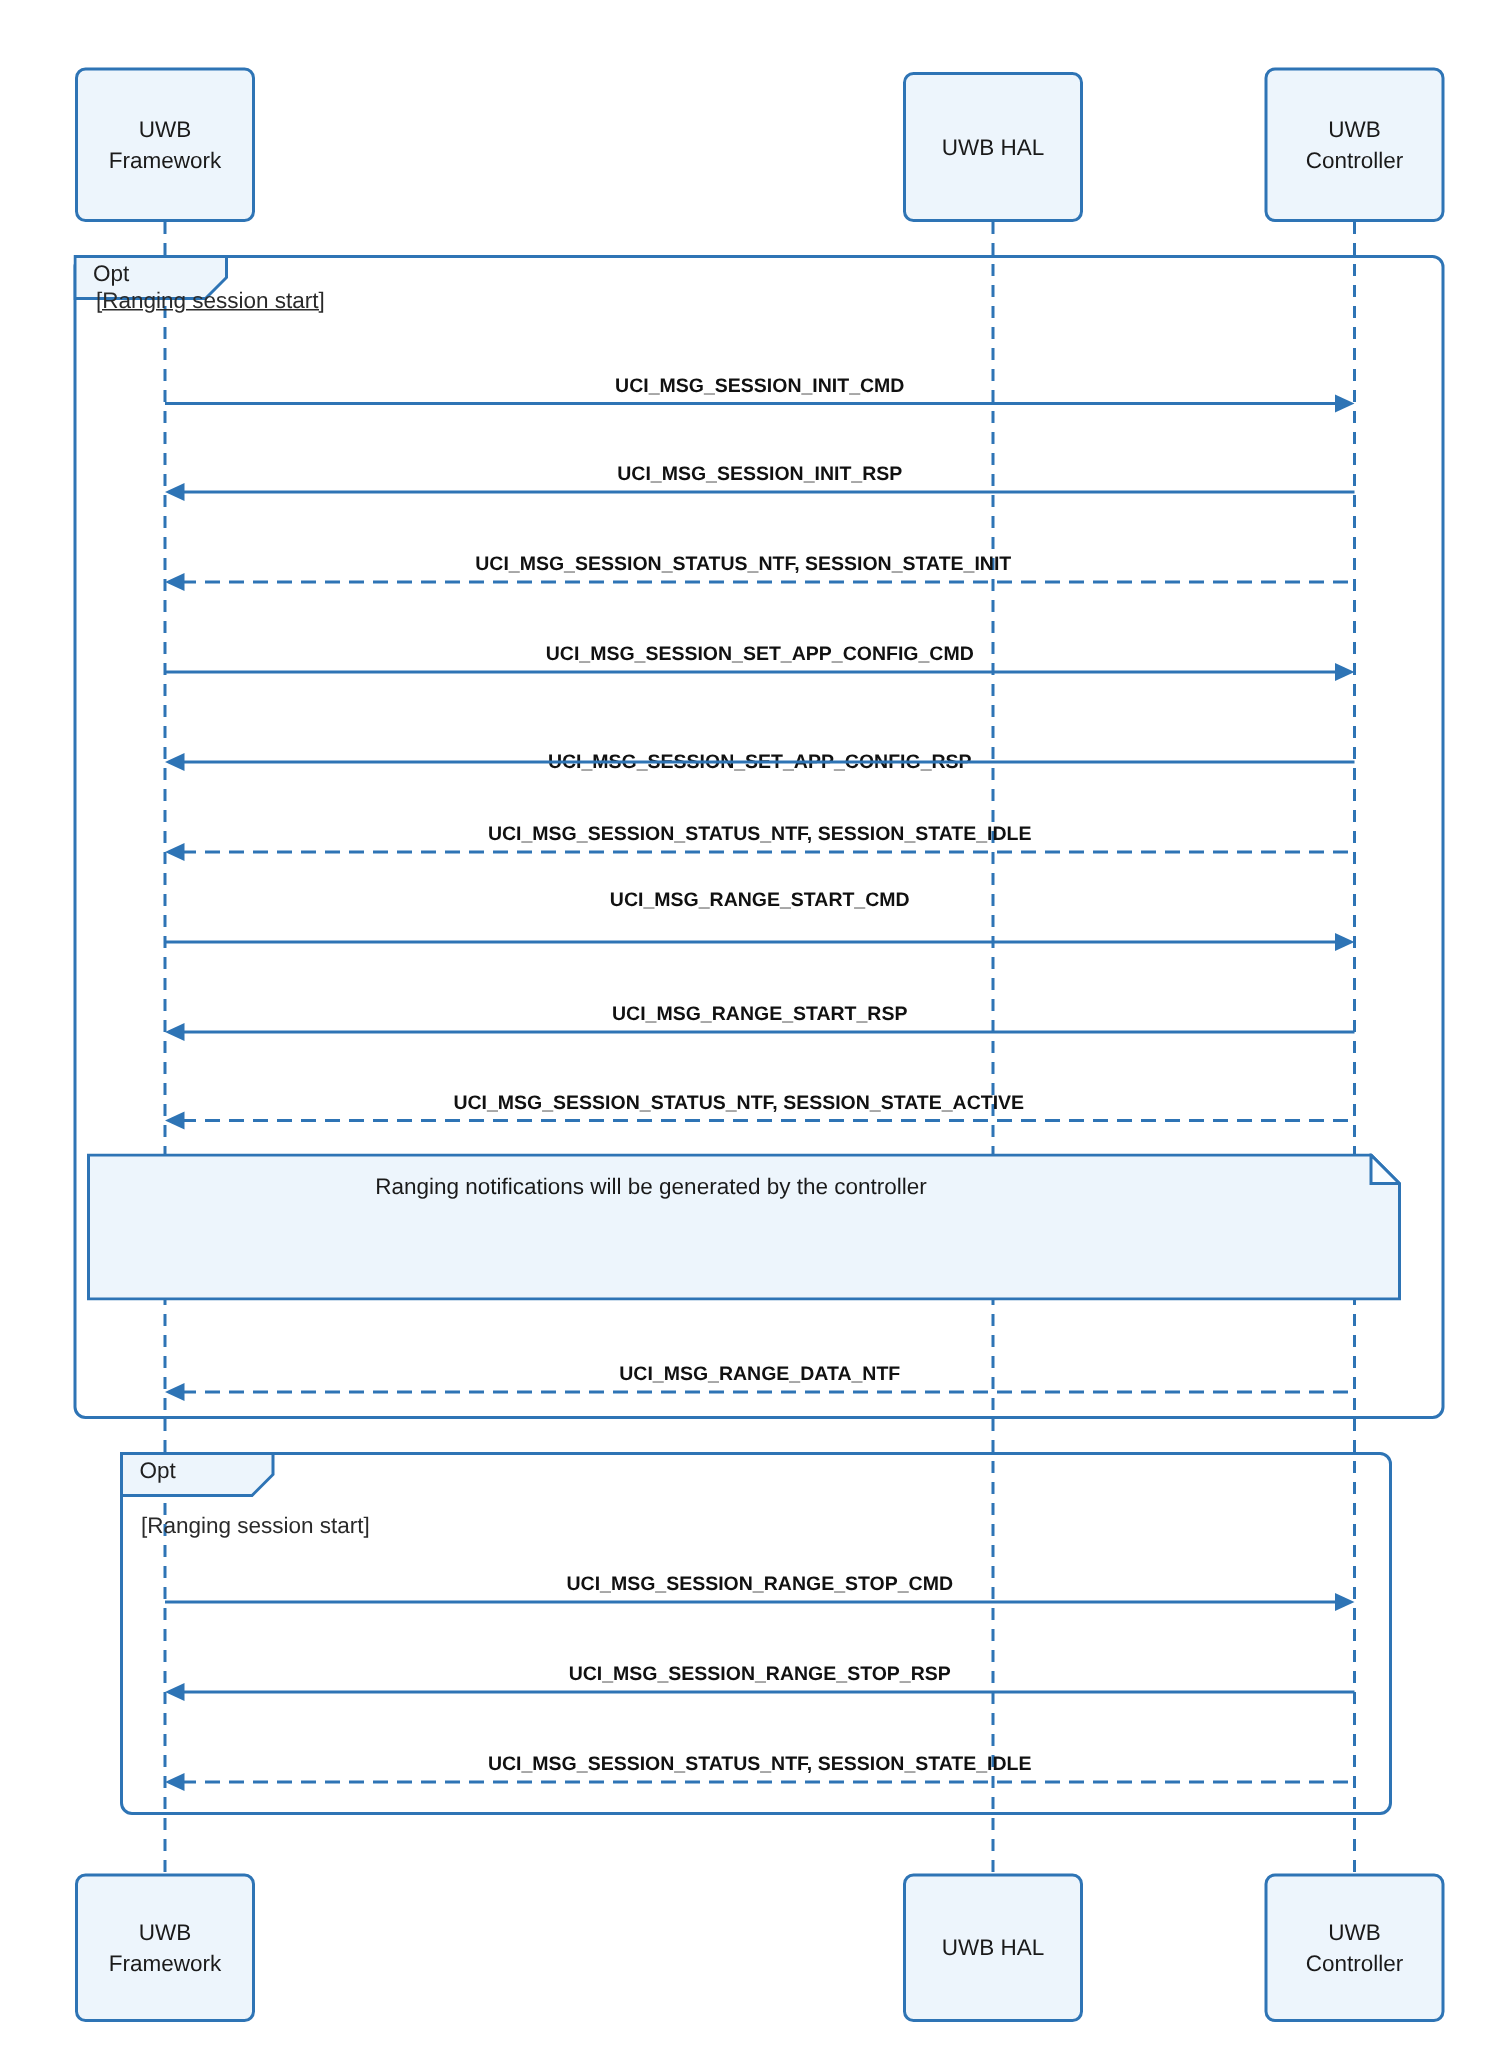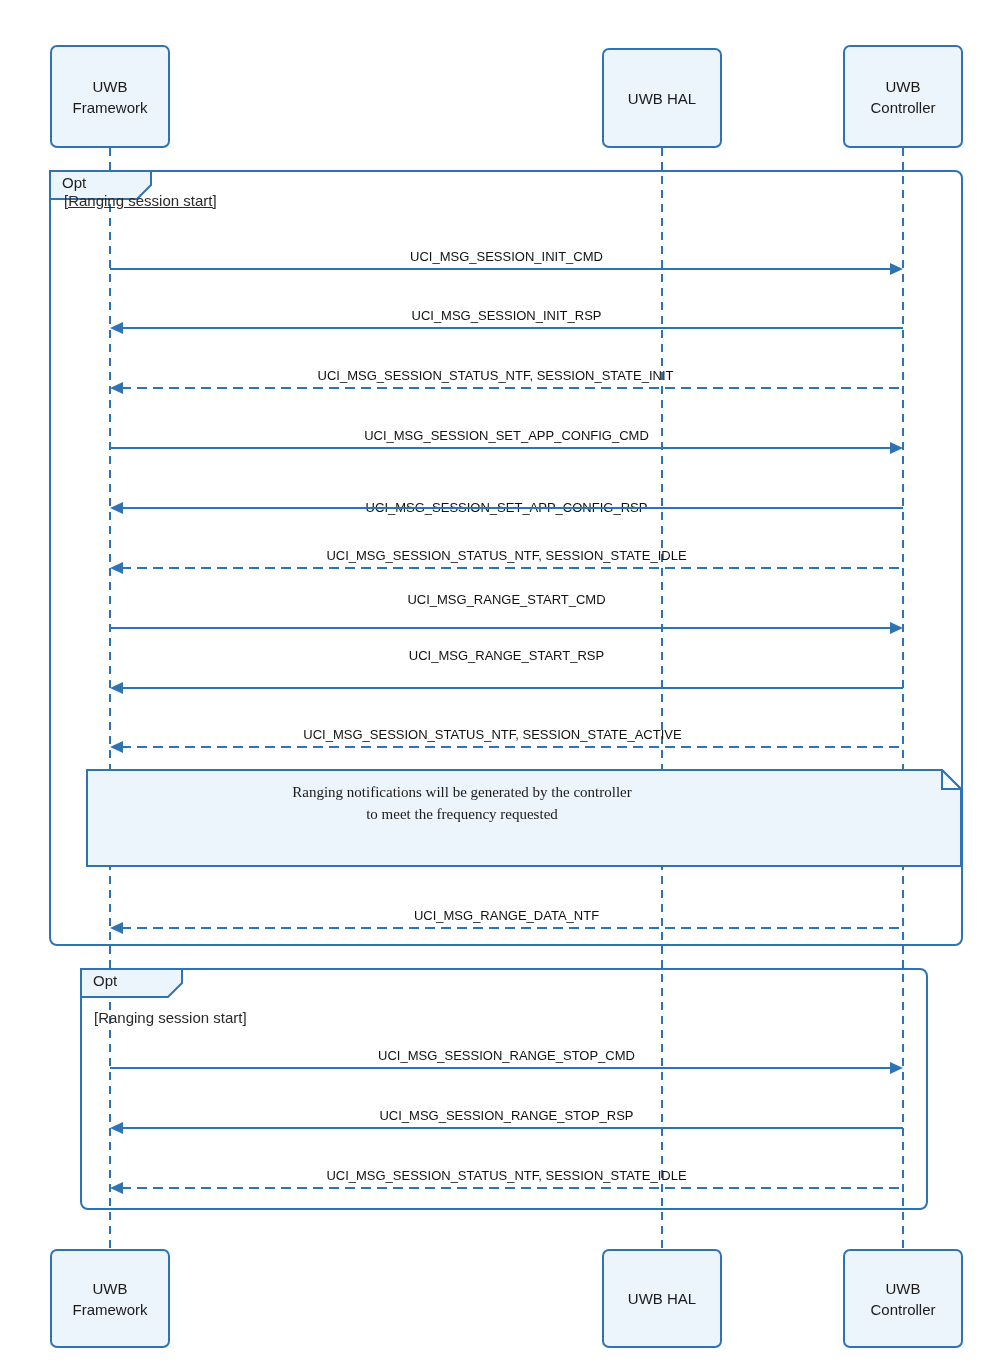--- a/index.html
+++ b/index.html
@@ -48,21 +48,21 @@
     position:absolute;
   }
   .note-text{
     position:absolute;left:0;right:0;top:12px;
     text-align:center;
     font-size:15px;line-height:22px;color:#1a1a1a;
   }
   .msg-label{
     position:absolute;
     text-align:center;
-    font-size:13px;font-weight:normal;color:#111111;
+    font-size:13px;font-weight:bold;color:#111111;
     white-space:nowrap;
   }
   .msg-line-solid{
     position:absolute;height:0;
     border-top:2px solid var(--stroke);
   }
   .msg-line-dashed{
     position:absolute;height:2px;
     background:repeating-linear-gradient(90deg,var(--stroke) 0 10px,transparent 10px 16px);
   }
@@ -85,28 +85,27 @@
 
   <div class="fragment" style="left:49px;top:170px;width:914px;height:776px;"></div>
   <div class="frag-tab" style="left:49px;top:170px;">
     <svg width="104" height="30">
       <path d="M1 1 H102 V15 L88 29 H1 Z" fill="#EDF5FC" stroke="#2E74B5" stroke-width="2"></path>
     </svg>
     <div class="frag-tab-label">Opt</div>
   </div>
   <div class="guard" style="left:64px;top:192px;text-decoration:underline;">[Ranging session start]</div>
 
-  <div class="note" style="left:86px;top:769px;width:752px;height:98px;font-family:Liberation Serif, serif;">
+  <div class="note" style="left:58px;top:769px;width:752px;height:98px;">
     <svg width="876" height="98">
       <path d="M1 1 H856 L875 20 V97 H1 Z" fill="#EDF5FC" stroke="#2E74B5" stroke-width="2"></path>
       <path d="M856 1 V20 H875 Z" fill="#FAFDFF" stroke="#2E74B5" stroke-width="2"></path>
     </svg>
     <div class="note-text">
       <div>Ranging notifications will be generated by the controller</div>
-      <div>to meet the frequency requested</div>
     </div>
   </div>
 
   <div class="fragment" style="left:80px;top:968px;width:848px;height:242px;"></div>
   <div class="frag-tab" style="left:80px;top:968px;">
     <svg width="104" height="30">
       <path d="M1 1 H102 V15 L88 29 H1 Z" fill="#EDF5FC" stroke="#2E74B5" stroke-width="2"></path>
     </svg>
     <div class="frag-tab-label">Opt</div>
   </div>
@@ -127,21 +126,21 @@
       <div class="arrowhead right" style="top: 442px; left: 890px;"></div>
       <div class="msg-label" style="left: 110px; width: 793px; top: 500px;">UCI_MSG_SESSION_SET_APP_CONFIG_RSP</div>
       <div class="msg-line-solid" style="left: 121px; width: 782px; top: 507px;"></div>
       <div class="arrowhead left" style="top: 502px; left: 110px;"></div>
       <div class="msg-label" style="left: 110px; width: 793px; top: 548px;">UCI_MSG_SESSION_STATUS_NTF, SESSION_STATE_IDLE</div>
       <div class="msg-line-dashed" style="left: 121px; width: 782px; top: 567px;"></div>
       <div class="arrowhead left" style="top: 562px; left: 110px;"></div>
       <div class="msg-label" style="left: 110px; width: 793px; top: 592px;">UCI_MSG_RANGE_START_CMD</div>
       <div class="msg-line-solid" style="left: 110px; width: 782px; top: 627px;"></div>
       <div class="arrowhead right" style="top: 622px; left: 890px;"></div>
-      <div class="msg-label" style="left: 110px; width: 793px; top: 648px;">UCI_MSG_RANGE_START_RSP</div>
+      <div class="msg-label" style="left: 110px; width: 793px; top: 668px;">UCI_MSG_RANGE_START_RSP</div>
       <div class="msg-line-solid" style="left: 121px; width: 782px; top: 687px;"></div>
       <div class="arrowhead left" style="top: 682px; left: 110px;"></div>
       <div class="msg-label" style="left: 96px; width: 793px; top: 727px;">UCI_MSG_SESSION_STATUS_NTF, SESSION_STATE_ACTIVE</div>
       <div class="msg-line-dashed" style="left: 121px; width: 782px; top: 746px;"></div>
       <div class="arrowhead left" style="top: 741px; left: 110px;"></div>
       <div class="msg-label" style="left: 110px; width: 793px; top: 908px;">UCI_MSG_RANGE_DATA_NTF</div>
       <div class="msg-line-dashed" style="left: 121px; width: 782px; top: 927px;"></div>
       <div class="arrowhead left" style="top: 922px; left: 110px;"></div>
       <div class="msg-label" style="left: 110px; width: 793px; top: 1048px;">UCI_MSG_SESSION_RANGE_STOP_CMD</div>
       <div class="msg-line-solid" style="left: 110px; width: 782px; top: 1067px;"></div>

